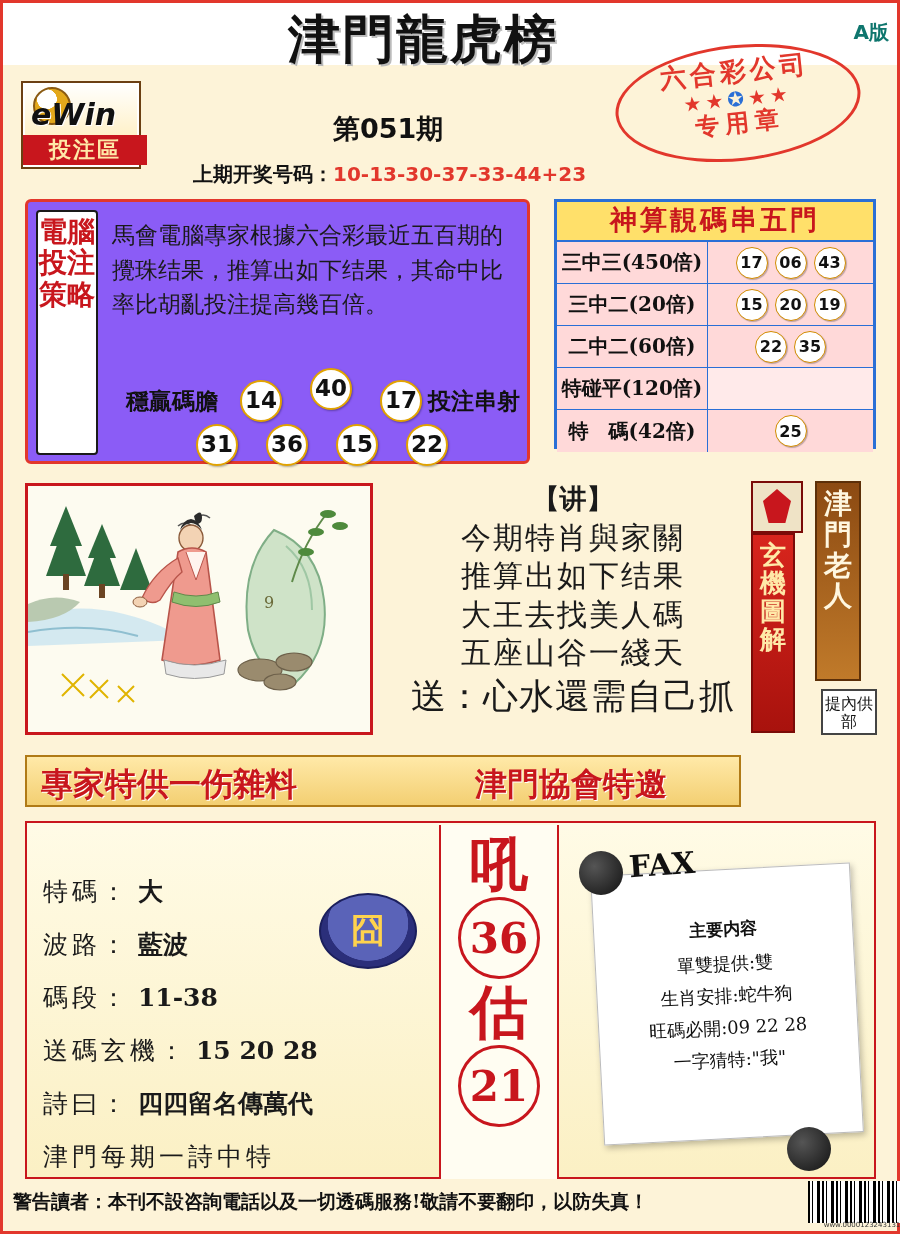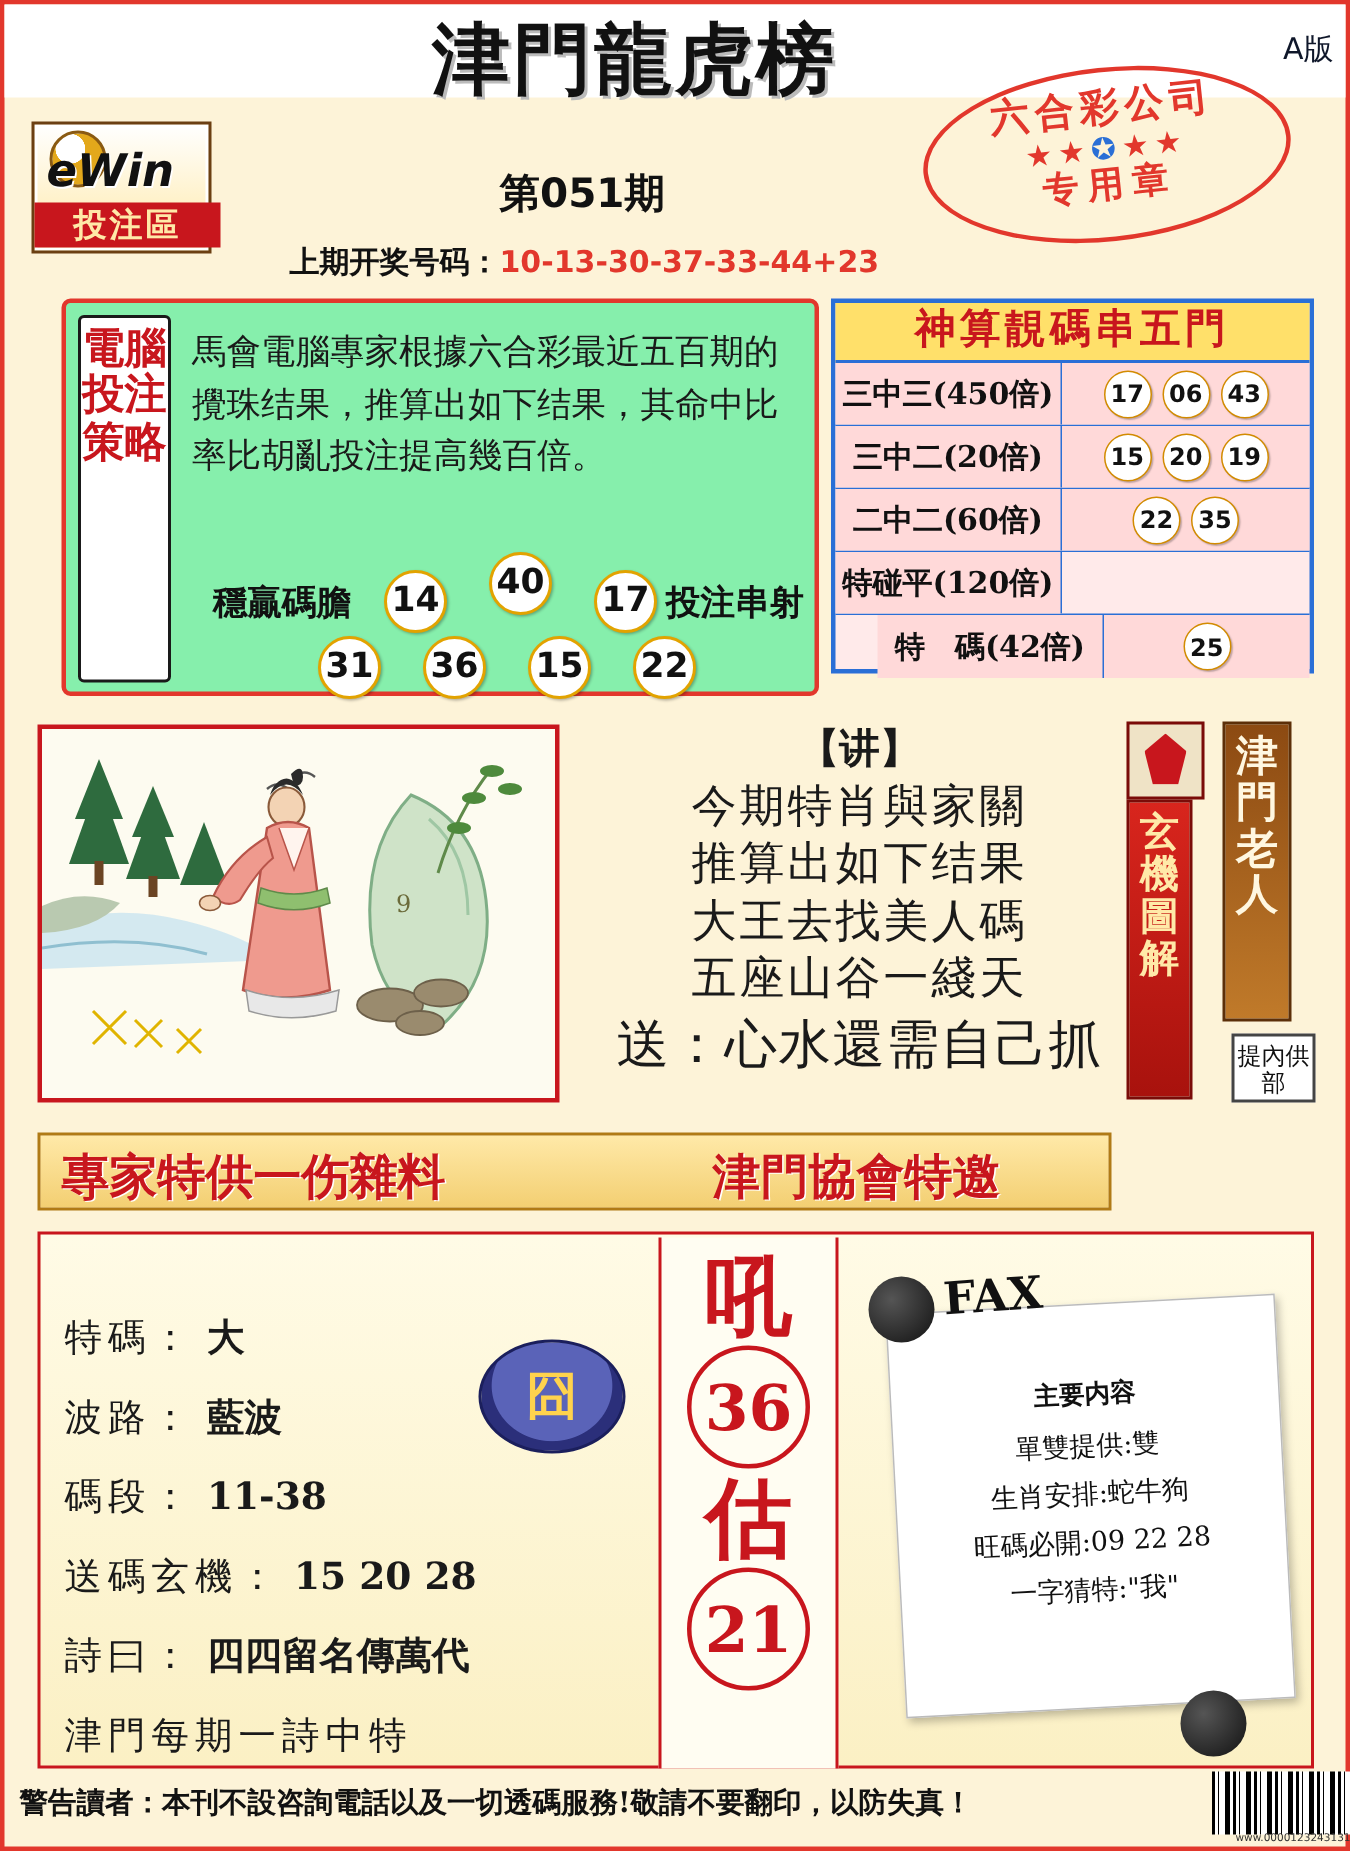--- a/index.html
+++ b/index.html
@@ -23,21 +23,21 @@
   .title-main{
     position:absolute;left:185px;top:2px;width:470px;text-align:center;
     font-family:"DejaVu Serif","Liberation Serif",serif;
     font-size:52px;font-weight:bold;color:#111;
     letter-spacing:2px;
     text-shadow:2px 2px 0 #bbb;
     white-space:nowrap;
   }
   .edition{
     position:absolute;right:8px;top:16px;
-    font-size:20px;font-weight:normal;color:#0f172a;
+    font-size:20px;font-weight:bold;color:#0f766e;
   }
   
   .stamp{
     position:absolute;left:612px;top:42px;width:240px;height:110px;
     border:3px solid #e2372c;border-radius:50%;
     color:#e2372c;text-align:center;
     transform:rotate(-6deg);
     background:rgba(255,255,255,0.0);
   }
   .stamp .s1{font-size:26px;font-weight:bold;margin-top:6px;letter-spacing:4px;}
@@ -72,23 +72,22 @@
   }
   .lastdraw{
     position:absolute;left:190px;top:158px;
     font-size:20px;font-weight:bold;color:#e2372c;
     white-space:nowrap;
   }
   .lastdraw .lbl{color:#111;}
   
   .strategy{
     position:absolute;left:22px;top:196px;width:505px;height:265px;
-    background:#86efac;border:3px solid #e2372c;border-radius:6px;
+    background:#8b5cf6;border:3px solid #e2372c;border-radius:6px;
     box-sizing:border-box;
-    margin-left:16px;
   }
   .strategy .vtitle{
     position:absolute;left:8px;top:8px;width:62px;height:245px;
     background:#fff;border:2px solid #1a1a1a;border-radius:4px;
     color:#c8161d;font-weight:bold;font-size:28px;
     line-height:1.12;text-align:center;padding-top:4px;box-sizing:border-box;
     font-family:"DejaVu Serif","Liberation Serif",serif;
   }
   .strategy .para{
     position:absolute;left:84px;top:16px;width:400px;
@@ -114,21 +113,21 @@
   .rtable .thead{
     height:38px;line-height:36px;text-align:center;
     background:#ffe06a;border-bottom:2px solid #2a6fd6;
     color:#c8161d;font-size:27px;font-weight:bold;letter-spacing:3px;
     font-family:"DejaVu Serif","Liberation Serif",serif;
   }
   .rrow{
     display:flex;height:42px;border-bottom:1px solid #2a6fd6;
     box-sizing:border-box;
   }
-  .rrow:last-child{border-bottom:none;padding-left:28px;}
+  .rrow:last-child{border-bottom:none;}
   .rrow .c1{
     width:150px;border-right:1px solid #2a6fd6;
     display:flex;align-items:center;justify-content:center;
     font-size:20px;font-weight:bold;color:#111;
     font-family:"DejaVu Serif","Liberation Serif",serif;
     background:#ffd9d9;
   }
   .rrow .c2{
     flex:1;display:flex;align-items:center;justify-content:center;gap:7px;
     background:#ffd9d9;

